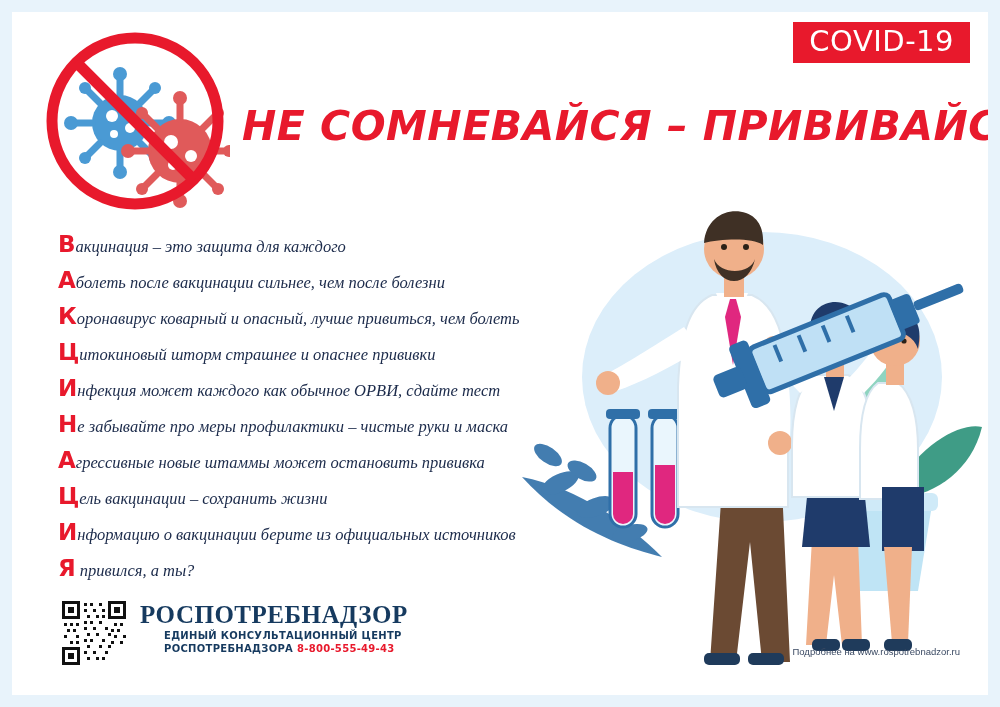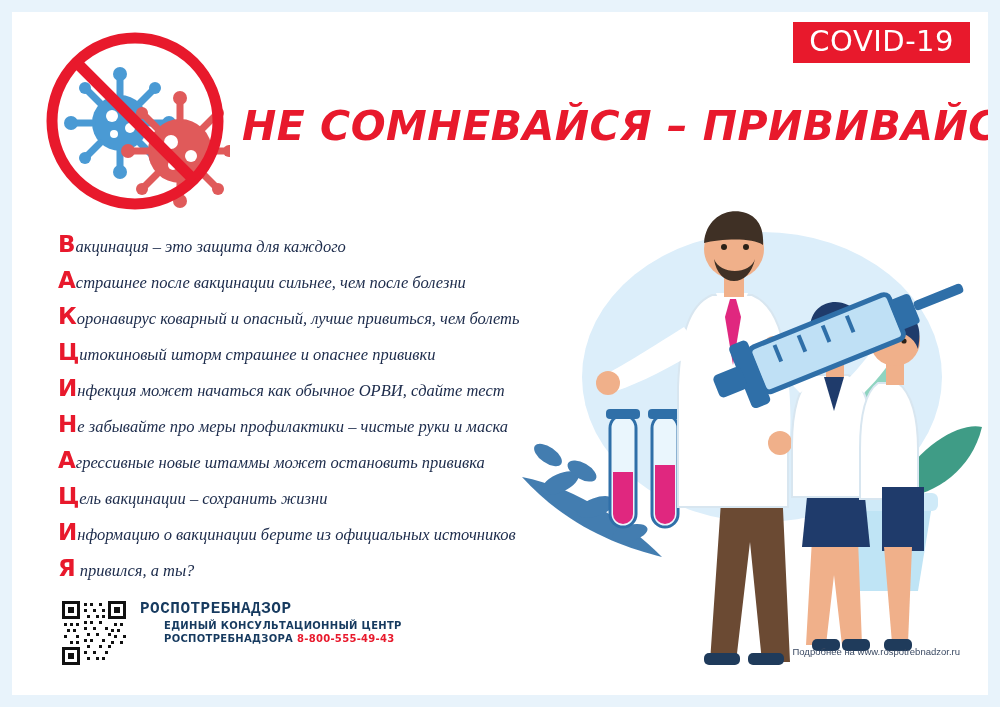--- a/index.html
+++ b/index.html
@@ -119,25 +119,25 @@
   }
   #qr {
     width: 68px;
     height: 68px;
     margin-right: 12px;
   }
   #footer-text {
     padding-top: 2px;
   }
   #rpn-name {
-    font-size: 16px;
+    font-size: 25px;
     font-weight: bold;
     color: #163a5f;
     letter-spacing: 0.5px;
-    font-family: Liberation Mono, monospace;
+    font-family: Liberation Serif, serif;
     line-height: 1.1;
   }
   .rpn-sub {
     font-size: 10px;
     font-weight: bold;
     color: #163a5f;
     letter-spacing: 0.3px;
     font-family: "DejaVu Sans", sans-serif;
     line-height: 1.35;
     margin-left: 24px;
@@ -336,30 +336,30 @@
           <rect x="410" y="156" width="52" height="10" rx="4" fill="#2f6fa8"></rect>
         </g>
       </svg>
     </div>
 
     <div id="acrostic">
       <div class="acro-line">
         <span class="acro-letter">В</span><span class="acro-rest">акцинация – это защита для каждого</span>
       </div>
       <div class="acro-line">
-        <span class="acro-letter">А</span><span class="acro-rest">страшнее после вакцинации сильнее, чем после болезни</span>
+        <span class="acro-letter">А</span><span class="acro-rest">болеть после вакцинации сильнее, чем после болезни</span>
       </div>
       <div class="acro-line">
         <span class="acro-letter">К</span><span class="acro-rest">оронавирус коварный и опасный, лучше привиться, чем болеть</span>
       </div>
       <div class="acro-line">
         <span class="acro-letter">Ц</span><span class="acro-rest">итокиновый шторм страшнее и опаснее прививки</span>
       </div>
       <div class="acro-line">
-        <span class="acro-letter">И</span><span class="acro-rest">нфекция может начаться как обычное ОРВИ, сдайте тест</span>
+        <span class="acro-letter">И</span><span class="acro-rest">нфекция может каждого как обычное ОРВИ, сдайте тест</span>
       </div>
       <div class="acro-line">
         <span class="acro-letter">Н</span><span class="acro-rest">е забывайте про меры профилактики – чистые руки и маска</span>
       </div>
       <div class="acro-line">
         <span class="acro-letter">А</span><span class="acro-rest">грессивные новые штаммы может остановить прививка</span>
       </div>
       <div class="acro-line">
         <span class="acro-letter">Ц</span><span class="acro-rest">ель вакцинации – сохранить жизни</span>
       </div>

